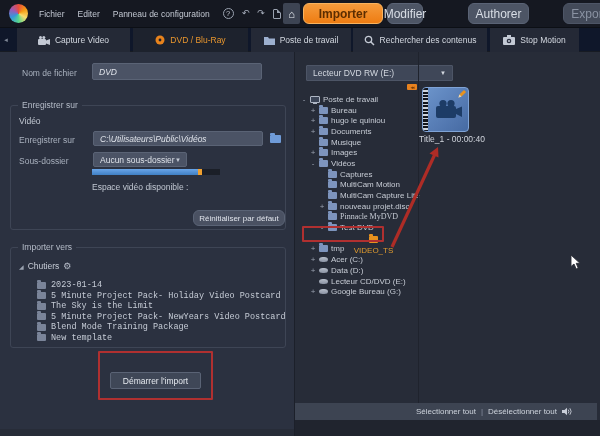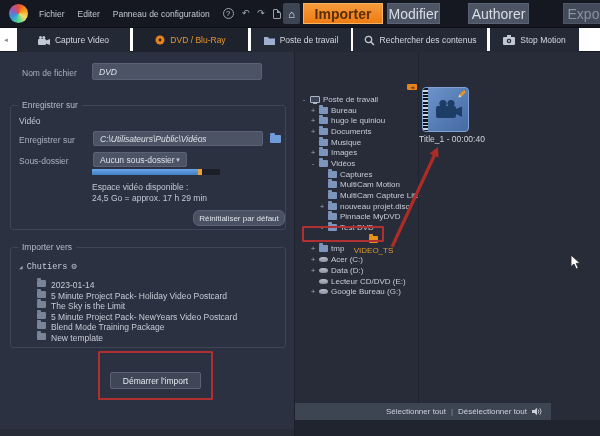--- a/index.html
+++ b/index.html
@@ -12,27 +12,27 @@
   
   .topbar { position:absolute; left:0; top:0; width:600px; height:28px; background:#151821; border-bottom:1px solid #0c0f15; display:flex; align-items:center; }
   .logo { width:19px; height:19px; border-radius:50%; margin:0 11px 0 9px; background:#e84c3d;
     background:conic-gradient(#e84c3d,#f39c12,#f7dc6f,#58d68d,#3498db,#9b59b6,#e84c3d); flex-shrink:0; }
   .menu-item { font-size:8.5px; color:#c3c8d2; margin-right:13px; cursor:default; }
   .mini-ic { font-size:9px; color:#aab1bf; margin-right:8px; line-height:1; }
   .help-ic { width:11px; height:11px; border:1px solid #9aa2b0; border-radius:50%; font-size:7.5px; display:inline-flex; align-items:center; justify-content:center; color:#c3c8d2; margin-right:8px; }
   .doc-ic { width:8px; height:10px; border:1px solid #9aa2b0; border-radius:1px; margin-right:8px; position:relative; }
   .doc-ic::after { content:""; position:absolute; right:-1px; top:-1px; border:2px solid #151821; border-left-color:#9aa2b0; border-bottom-color:#9aa2b0; }
   .home-btn { position:absolute; left:283px; top:3px; width:17px; height:21px; background:#3d4453; border-radius:2px; color:#e6eaf0; font-size:11px; display:flex; align-items:center; justify-content:center; }
-  .nav-btn { position:absolute; top:3px; height:21px; border-radius:0; font-size:14px; display:flex; align-items:center; justify-content:center; background:#4d5565; color:#d9dee6; border:1px solid #5a6375; }
+  .nav-btn { position:absolute; top:3px; height:21px; border-radius:6px; font-size:12px; display:flex; align-items:center; justify-content:center; background:#4d5565; color:#d9dee6; border:1px solid #5a6375; }
   .nav-importer { left:303px; width:80px; background:linear-gradient(#f59b3c,#ee7c12); border:1px solid #f8b35f; color:#5c2d00; font-weight:bold; }
-  .nav-modifier { left:387px; width:53px; }
+  .nav-modifier { left:387px; width:36px; }
   .nav-authorer { left:468px; width:61px; }
   .nav-exporter { left:563px; width:62px; background:#434a59; color:#8a92a2; border-color:#4d5566; }
   
-  .tabbar { position:absolute; left:0; top:28px; width:600px; height:24px; background:#ffffff; border-bottom:1px solid #171b23; }
+  .tabbar { position:absolute; left:0; top:28px; width:600px; height:24px; background:#0f172a; border-bottom:1px solid #171b23; }
   .tab-scroll { position:absolute; left:3px; top:0; height:24px; display:flex; align-items:center; font-size:6px; color:#7e8695; }
   .tab { position:absolute; top:0; height:24px; background:#242936; display:flex; align-items:center; justify-content:center; gap:5px; font-size:8.5px; color:#d4d9e1; }
   .tab.active { background:#1d222d; color:#e8962e; }
   .tab1 { left:17px; width:113px; } .tab2 { left:133px; width:115px; } .tab3 { left:251px; width:100px; }
   .tab4 { left:353px; width:134px; } .tab5 { left:490px; width:89px; }
   
   .left-panel { position:absolute; left:0; top:52px; width:294px; height:384px; background:#2b3140;padding-left:31px; }
   .lbl { position:absolute; font-size:8.5px; color:#a9b1be; }
   .inp { position:absolute; background:#4b5365; border:1px solid #5a6375; border-radius:2px; font-size:8.5px; color:#dde1e8; display:flex; align-items:center; padding:0 6px; white-space:nowrap; overflow:hidden; }
   .italic { font-style:italic; }
@@ -44,25 +44,25 @@
   .f-ic { width:11px; height:8px; background:#6f9bd8; border-radius:1px; position:relative; }
   .f-ic::before { content:""; position:absolute; top:-2px; left:0; width:5px; height:2px; background:inherit; border-radius:1px 1px 0 0; }
   .select { padding-right:14px; }
   .select .caret { position:absolute; right:5px; font-size:6px; color:#c3c9d4; }
   .progress { position:absolute; left:81px; top:63px; width:128px; height:6px; background:#1b1f28; display:flex; }
   .prog-fill { height:100%; background:linear-gradient(#6aa5e8,#3f7fc4); }
   .prog-mark { width:4px; height:100%; background:#f0a030; }
   .txt { position:absolute; font-size:8.5px; color:#c2c8d2; white-space:nowrap; }
   .btn { background:#4a5162; border:1px solid #5a6375; border-radius:2px; color:#dfe3ea; font-size:8px; display:flex; align-items:center; justify-content:center; position:absolute; }
   .reset-btn { left:182px; top:104px; width:92px; height:16px;border-radius:6px; }
-  .chutiers-hd { position:absolute; left:8px; top:13px; display:flex; align-items:center; gap:4px; font-size:8.5px; color:#c6ccd6;font-family:Liberation Mono, monospace; }
+  .chutiers-hd { position:absolute; left:8px; top:13px; display:flex; align-items:center; gap:4px; font-size:8.5px; color:#c6ccd6; }
   .tri { font-size:6px; color:#9aa2b0; }
   .gear { font-size:9px; color:#b8bfcb; }
   .bins { position:absolute; left:26px; top:32px; list-style:none; }
-  .bins li { display:flex; align-items:flex-start; gap:5px; height:10.5px; font-size:8.5px; color:#c6ccd6; white-space:nowrap; }
+  .bins li { display:flex; align-items:center; gap:5px; height:10.5px; font-size:8.5px; color:#c6ccd6; white-space:nowrap;font-family:Liberation Mono, monospace; }
   .bicon { width:9px; height:7px; background:#7a8499; border-radius:1px; position:relative; flex-shrink:0; }
   .bicon::before { content:""; position:absolute; top:-2px; left:0; width:4px; height:2px; background:inherit; border-radius:1px 1px 0 0; }
   .import-btn { left:110px; top:320px; width:91px; height:17px; background:#3f4757; font-size:8.5px; color:#e5e9ef; }
   
   .right-panel { position:absolute; left:294px; top:52px; width:306px; height:384px; background:#272c38; border-left:1px solid #1c202a; }
   .device-select { position:absolute; left:11px; top:13px; width:147px; height:16px; background:#3f4758; border:1px solid #4d5566; border-radius:1px; font-size:8.5px; color:#d3d8e0; display:flex; align-items:center; padding:0 6px; }
   .device-select .caret { position:absolute; right:6px; font-size:6px; }
   .scene-ic { position:absolute; left:112px; top:32px; width:10px; height:6px; background:#e8821e; border-radius:1px; font-size:5px; color:#7a3c05; line-height:6px; text-align:center; letter-spacing:-1px; }
   .tree { position:absolute; left:4px; top:42px; width:120px; list-style:none; }
   .tree li { display:flex; align-items:center; gap:3px; height:10.7px; white-space:nowrap; }
@@ -76,21 +76,21 @@
   .i-folder-orange { background:#e8921e; }
   .i-computer { width:10px; height:7px; border:1px solid #aeb6c4; border-radius:1px; background:#3b4456; position:relative; }
   .i-computer::after { content:""; position:absolute; left:2px; bottom:-2px; width:4px; height:1px; background:#aeb6c4; }
   .i-drive { width:9px; height:5px; background:linear-gradient(#b6bdc9,#8b93a3); border-radius:50% / 60%; }
   .vdivider { position:absolute; left:123px; top:0; width:1px; height:351px; background:#1f232d; }
   .thumb { position:absolute; left:127px; top:35px; width:47px; height:45px; border-radius:4px; background:linear-gradient(135deg,#6d95cc,#466aa3); border:1px solid #7fa3d6; overflow:hidden; }
   .film { position:absolute; left:0; top:0; bottom:0; width:5px; background:repeating-linear-gradient(180deg,#12151c 0 2px,#cfd4db 2px 3.5px); }
   .cam { position:absolute; left:11px; top:11px; }
   .pencil { position:absolute; right:1px; top:1px; }
   .caption { position:absolute; left:112px; top:82px; width:90px; text-align:center; font-size:8.5px; color:#d0d4dc; white-space:nowrap; }
-  .select-bar { position:absolute; left:0; top:351px; width:256px; height:17px; background:#3d4452; display:flex; align-items:center; justify-content:flex-end; padding-right:8px; gap:5px; font-size:8px; color:#cdd3dc; }
+  .select-bar { position:absolute; left:0; top:351px; width:302px; height:17px; background:#3d4452; display:flex; align-items:center; justify-content:flex-end; padding-right:24px; gap:5px; font-size:8px; color:#cdd3dc; }
   .sep { color:#8a93a3; }
   .bottom-strip { position:absolute; left:0; top:368px; width:306px; height:16px; background:#20242e; }
   .left-bottom { position:absolute; left:0; top:429px; width:294px; height:7px; background:#272c38; }
   
   .anno-box { position:absolute; border:2px solid #b03030; border-radius:1px; z-index:50; }
   .anno1 { left:302px; top:226px; width:82px; height:16px; }
   .anno2 { left:98px; top:351px; width:115px; height:49px; }
   .anno-arrow, .cursor { position:absolute; z-index:51; }
   .anno-arrow { left:380px; top:140px; }
   .cursor { left:570px; top:254px; }
@@ -179,21 +179,20 @@
       <span class="lbl" style="left:8px; top:50px;">Sous-dossier</span>
       <div class="inp select" style="left:82px; top:46px; width:94px; height:15px;">
         <span>Aucun sous-dossier</span>
         <span class="caret">▼</span>
       </div>
       <div class="progress">
         <div class="prog-fill" style="width: 83%;"></div>
         <div class="prog-mark"></div>
       </div>
       <span class="txt" style="left:81px; top:76px;">Espace vidéo disponible :</span>
-      <span class="txt" style="left:81px; top:87px;">24,5 Go = approx. 17 h 29 min</span>
       <div class="btn reset-btn">Réinitialiser par défaut</div>
     </div>
 
     <div class="fieldset fs2">
       <span class="legend">Importer vers</span>
       <div class="chutiers-hd">
         <span class="tri">◢</span>
         <span>Chutiers</span>
         <span class="gear">⚙</span>
       </div>
@@ -228,20 +227,24 @@
             <span class="bicon"></span>
             <span>New template</span>
           </li>
         </ul>
     </div>
 
     <div class="btn import-btn">Démarrer l'import</div>
   </div>
 
   <div class="right-panel">
+    <div class="device-select">
+      <span>Lecteur DVD RW (E:)</span>
+      <span class="caret">▼</span>
+    </div>
     <div class="scene-ic">◂◂</div>
 
     <ul class="tree">
 
         <li style="padding-left: 2px;">
           <span class="marker">-</span>
           <span class="ticon i-computer"></span>
           <span class="tlabel">Poste de travail</span>
         </li>
 
@@ -298,21 +301,21 @@
           <span class="ticon i-folder"></span>
           <span class="tlabel">MultiCam Capture Lite</span>
         </li>
 
         <li style="padding-left: 20px;">
           <span class="marker">+</span>
           <span class="ticon i-folder"></span>
           <span class="tlabel">nouveau projet.disc</span>
         </li>
 
-        <li style="padding-left: 20px;">
+        <li style="padding-left: 20px; font-family: Liberation Serif, serif;">
           <span class="marker"></span>
           <span class="ticon i-folder"></span>
           <span class="tlabel">Pinnacle MyDVD</span>
         </li>
 
         <li style="padding-left: 20px;">
           <span class="marker">-</span>
           <span class="ticon i-folder"></span>
           <span class="tlabel">Test DVD</span>
         </li>

